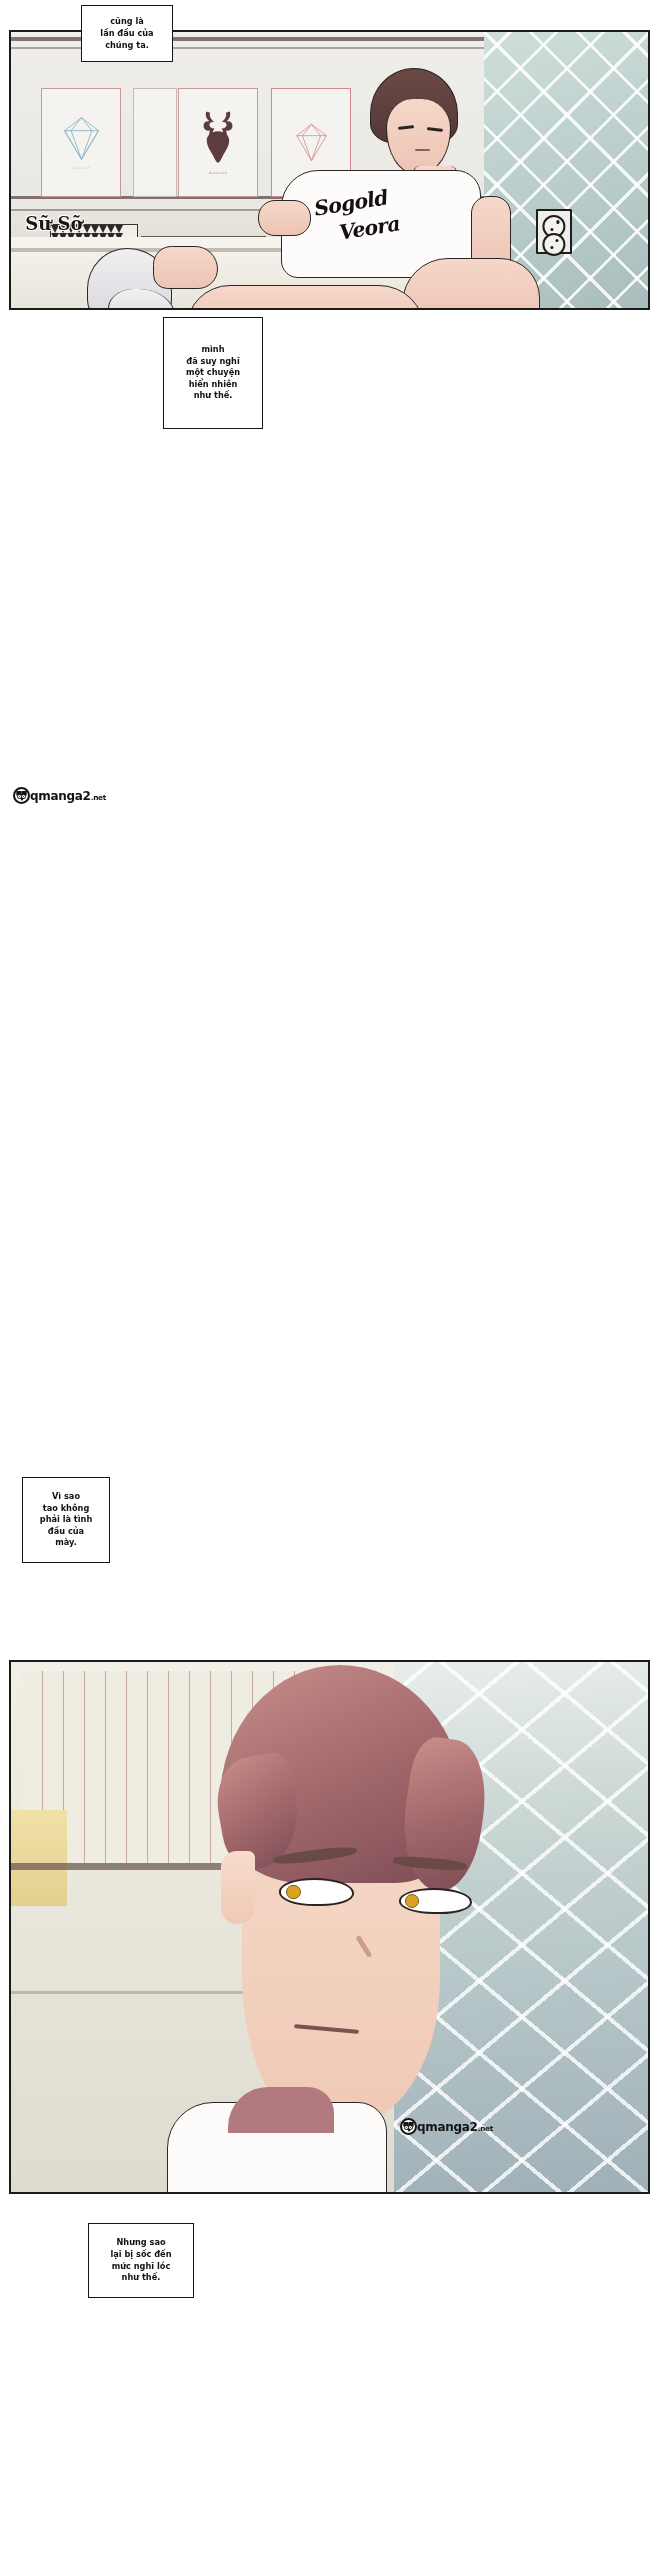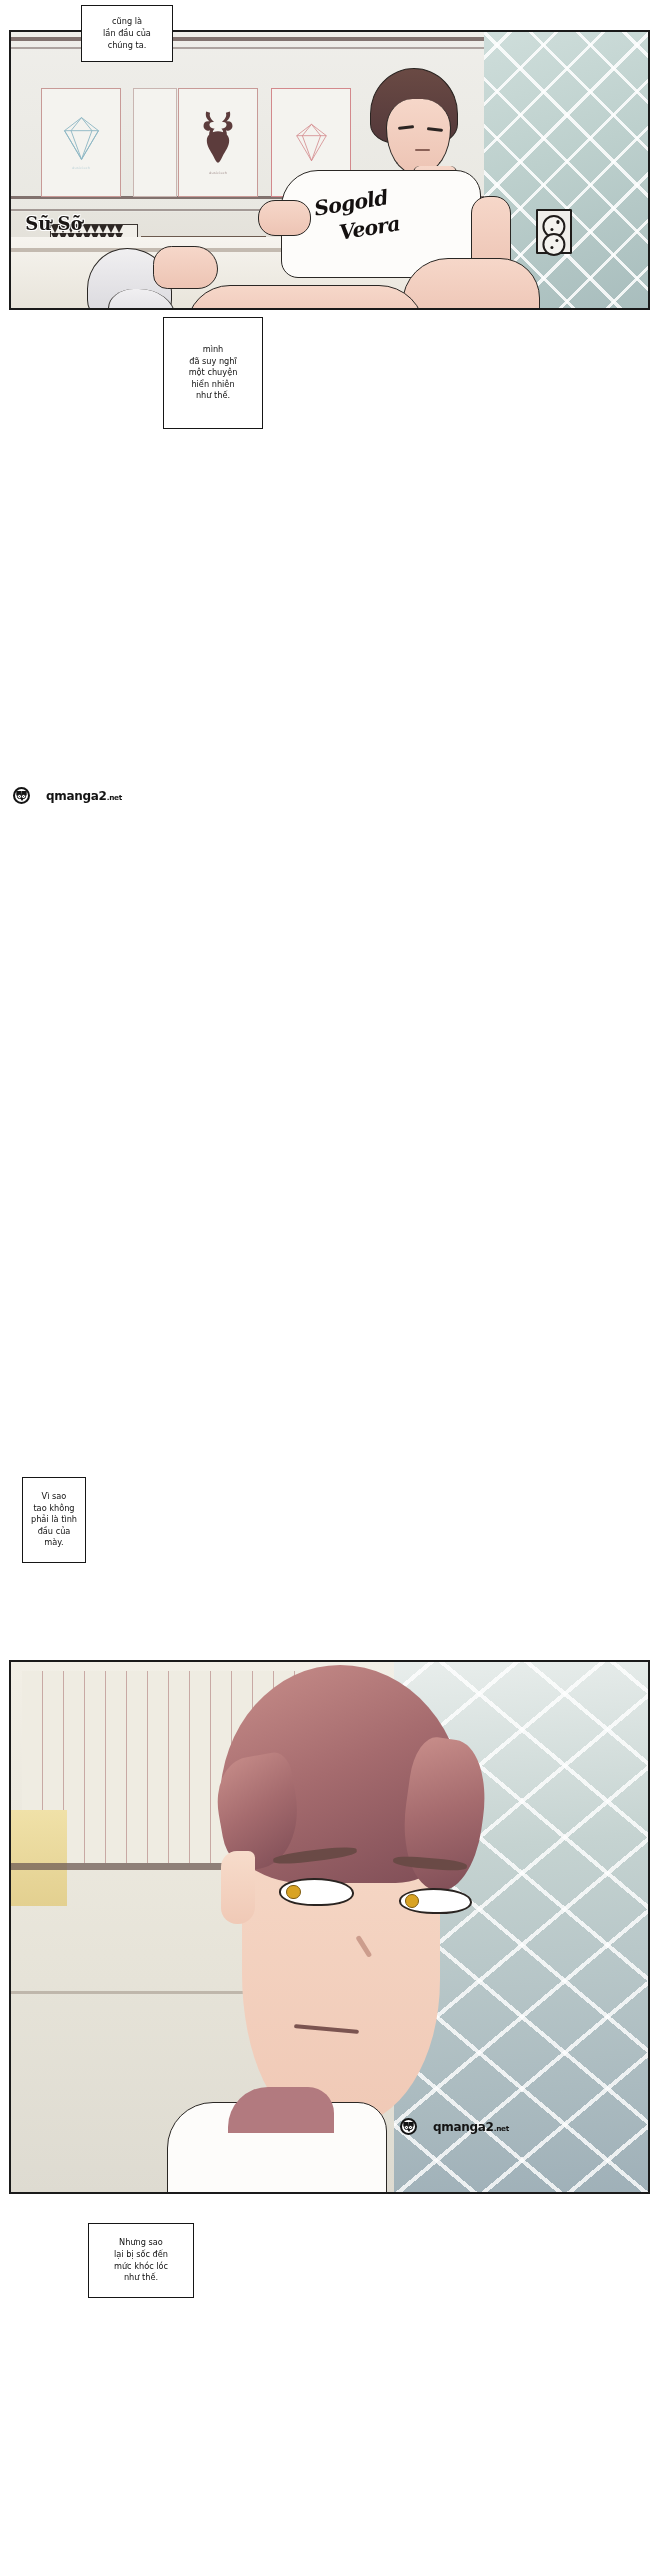--- a/index.html
+++ b/index.html
@@ -104,42 +104,42 @@
   .mouthline{position:absolute;background:#7b5450;border-radius:2.6px;}
   .shirt2{position:absolute;background:#fdfcfa;border:1.6px solid #2a2724;}
 
   
   .cap-box{
     position:absolute;background:#ffffff;border:1.6px solid #161616;
     display:flex;align-items:center;justify-content:center;text-align:center;
     box-sizing:border-box;z-index:60;
   }
   .cap-box p{
-    margin:0;color:#111111;font-weight:400;
+    margin:12px;color:#111111;font-weight:700;
     font-family:"DejaVu Sans","Liberation Sans",sans-serif;
     line-height:1.42;white-space:pre-line;
   }
 
   #cap1{left:81px;top:5.3px;width:92px;height:57px;}
   #cap1 p{font-size:8.2px;}
 
   #cap2{left:163px;top:317px;width:100px;height:112px;}
   #cap2 p{font-size:8.2px;}
 
   #cap3{left:79px;top:514px;width:107px;height:79px;}
   #cap3 p{font-size:8.2px;}
 
   #cap4{left:22px;top:592px;width:84px;height:86px;}
   #cap4 p{font-size:8.2px;}
 
   #cap5{left:88px;top:904px;width:106px;height:75px;}
   #cap5 p{font-size:8.2px;}
 
   
-  .wm{position:absolute;display:flex;align-items:center;gap:16px;z-index:70;}
+  .wm{position:absolute;display:flex;align-items:center;gap:0;z-index:70;}
   .wm .owl{width:17px;height:17px;border:2px solid #141414;border-radius:50%;
     position:relative;background:#ffffff;box-sizing:border-box;flex:0 0 auto;}
   .wm .owl .brows{position:absolute;left:1.3px;right:1.3px;top:2px;height:4.6px;
     background:#141414;
     clip-path:polygon(0 0,48% 0,50% 100%,52% 0,100% 0,100% 100%,0 100%);}
   .wm .owl .eye{position:absolute;top:5.3px;width:4.6px;height:4.6px;border:1.3px solid #141414;
     border-radius:50%;background:#fff;box-sizing:border-box;}
   .wm .owl .eye.l{left:2px;} .wm .owl .eye.r{right:2px;}
   .wm .owl .eye:after{content:"";position:absolute;left:0.7px;top:0.7px;width:1.3px;height:1.3px;
     background:#141414;border-radius:50%;}
@@ -466,29 +466,29 @@
 
   <div class="cap-box" id="cap2" style="left: 163px; top: 317px; width: 100px; height: 112px;">
     <p style="font-size: 8.2px;">mình
 đã suy nghĩ
 một chuyện
 hiển nhiên
 như thế.</p>
   </div>
 
 
-  <div class="cap-box" id="cap4" style="left: 22px; top: 1477px; width: 64px; height: 86px;">
+  <div class="cap-box" id="cap4" style="left: 22px; top: 1477px; width: 88px; height: 86px;">
     <p style="font-size: 8.2px;">Vì sao
 tao không
 phải là tình
 đầu của
 mày.</p>
   </div>
 
   <div class="cap-box" id="cap5" style="left: 88px; top: 2223px; width: 106px; height: 75px;">
     <p style="font-size: 8.2px;">Nhưng sao
 lại bị sốc đến
-mức khóc lóc
+mức nghĩ lóc
 như thế.</p>
   </div>
 
 </div>
 
 
 </body></html>

